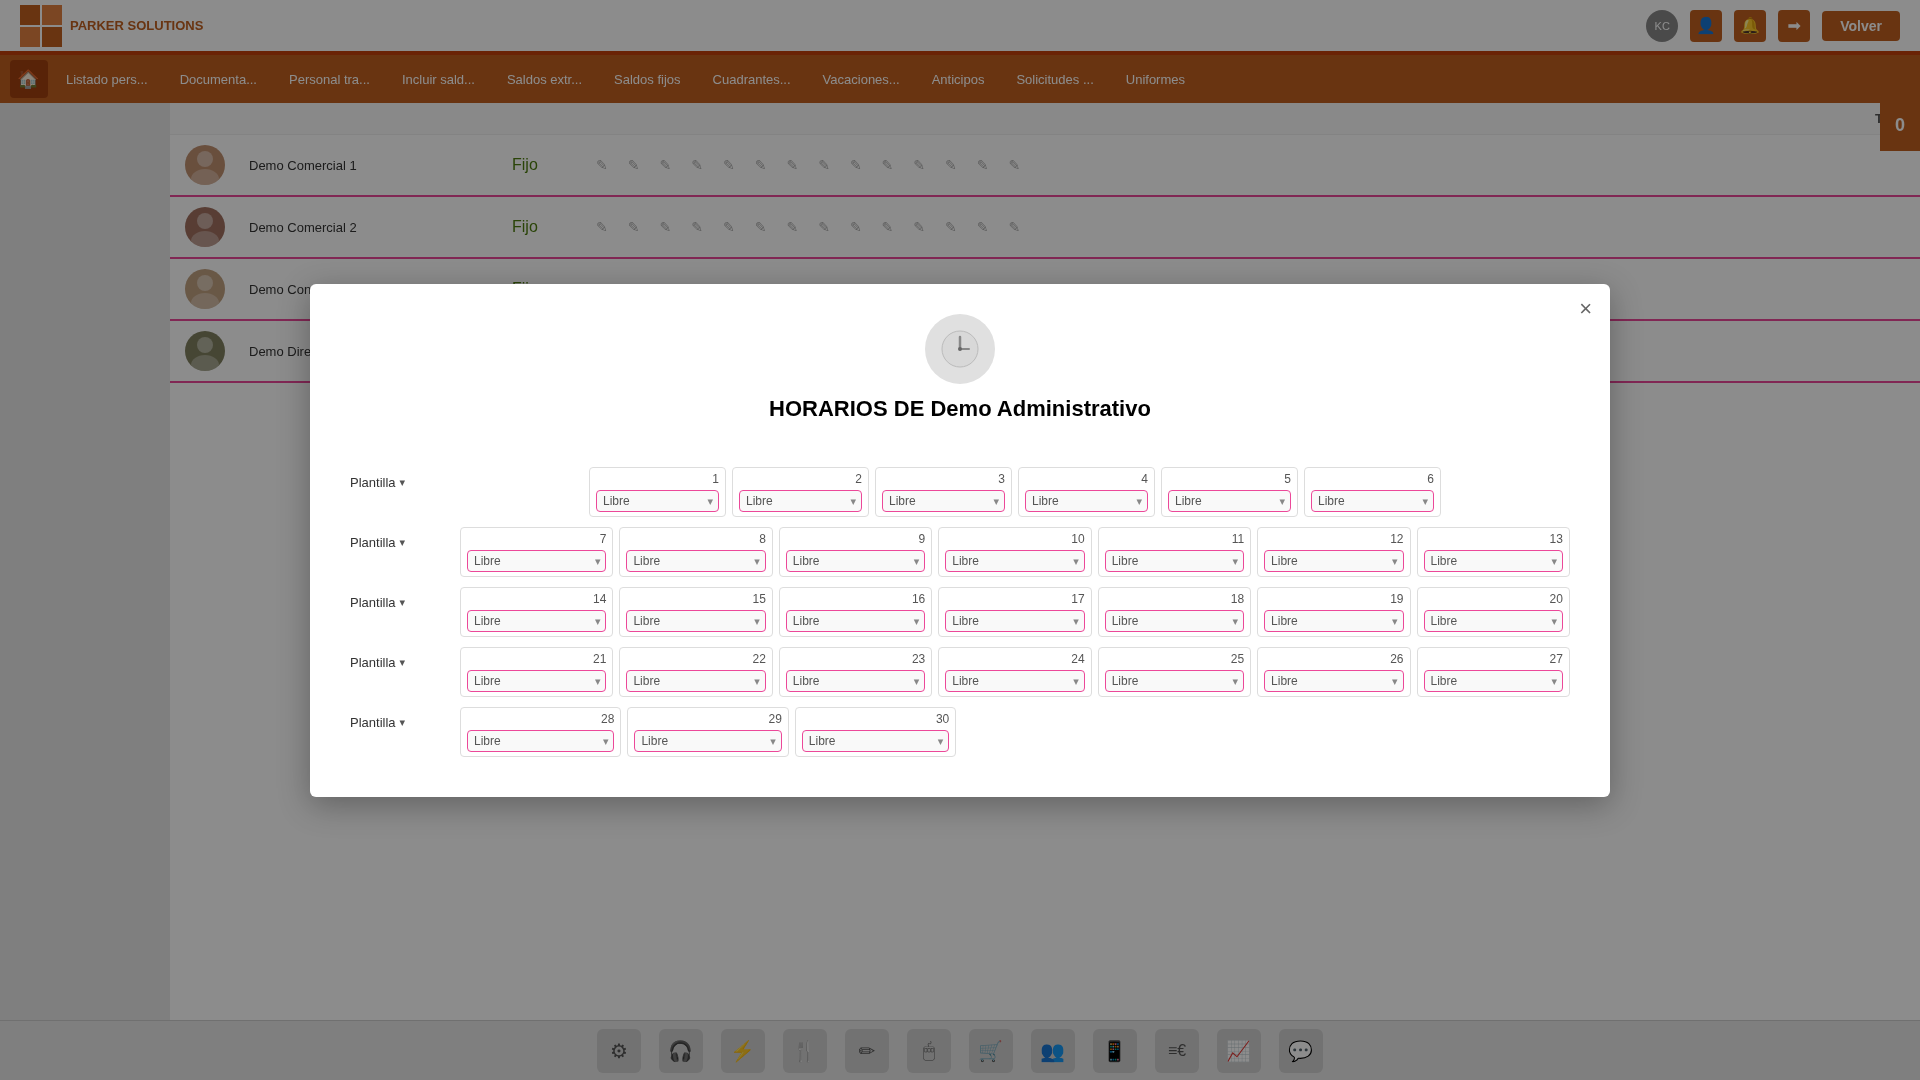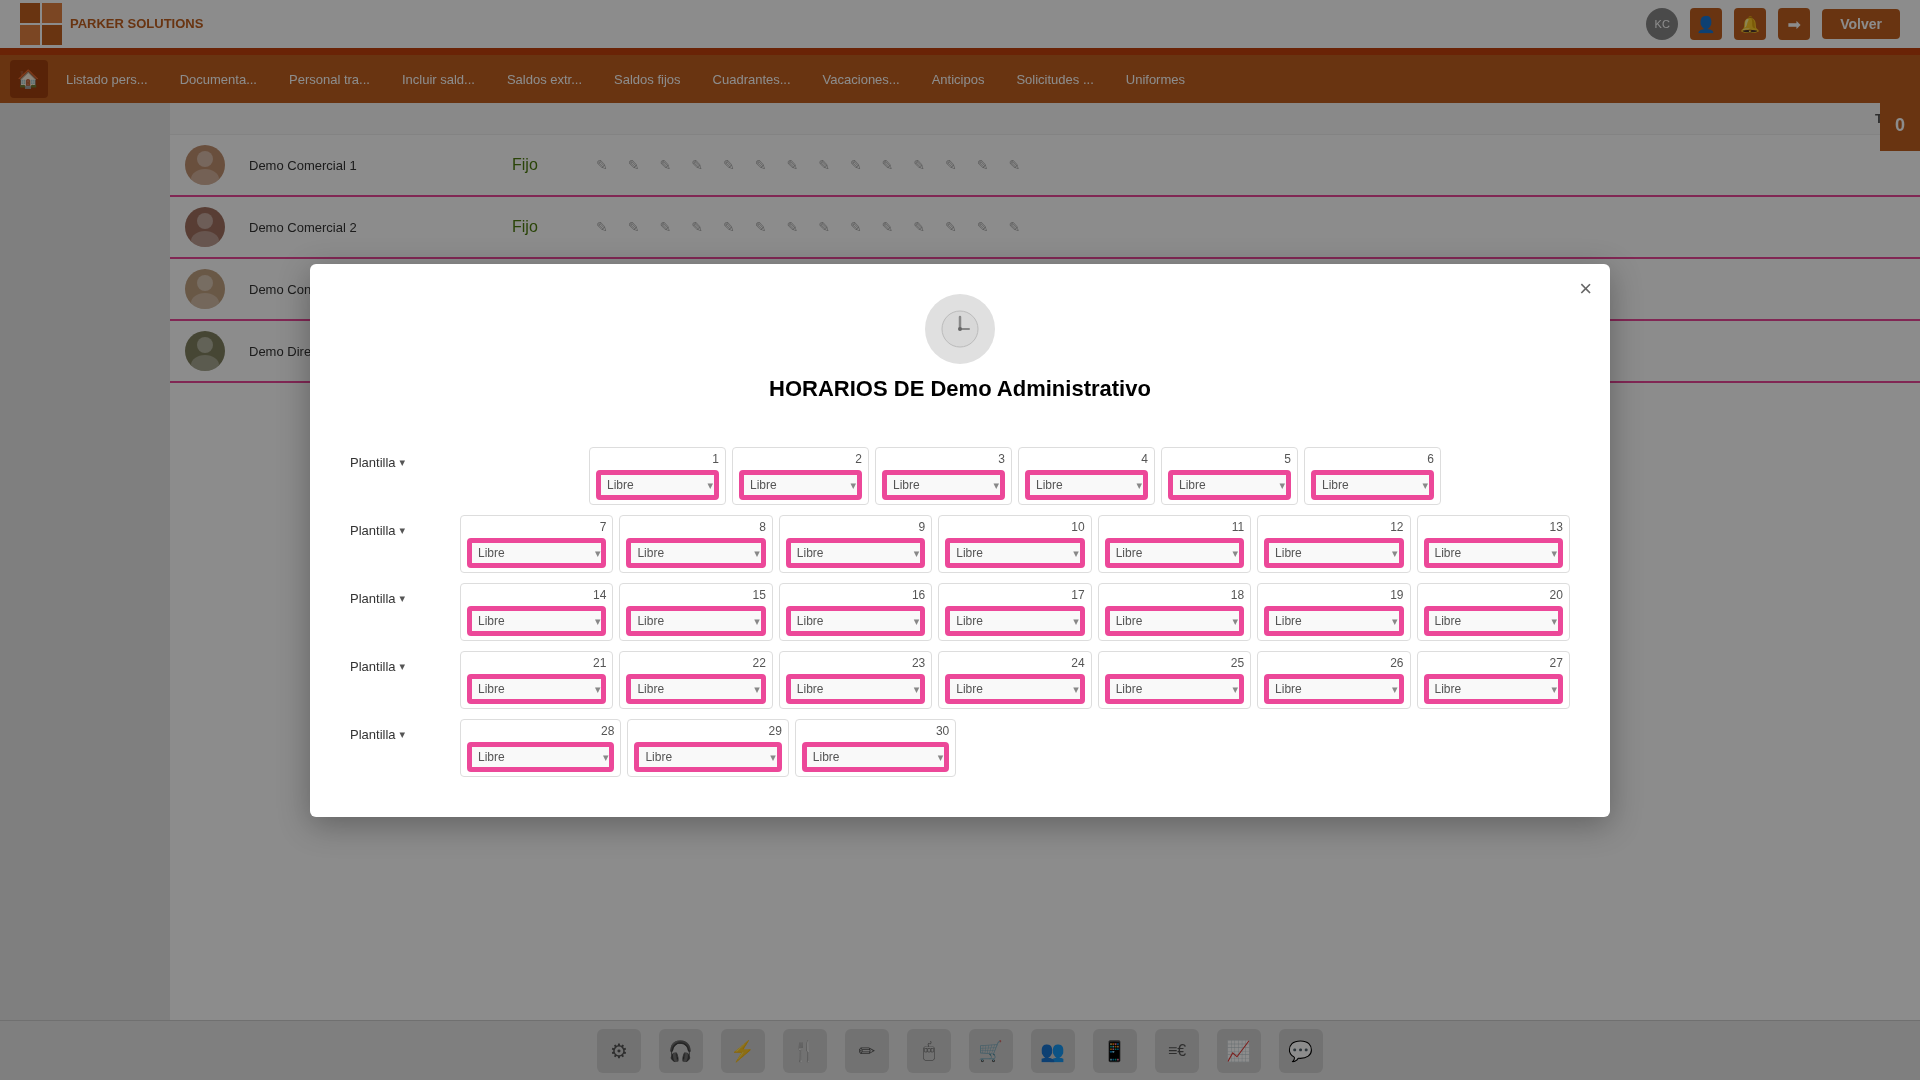--- a/index.html
+++ b/index.html
@@ -8,21 +8,21 @@
     
     .app-bg {
       position: absolute; top: 0; left: 0; width: 1920px; height: 1080px;
       background: #e8e8e8;
     }
 
     
     .top-bar {
       position: absolute; top: 0; left: 0; width: 1920px; height: 55px;
       background: #fff; display: flex; align-items: center; padding: 0 20px;
-      border-bottom: 7px solid #c2410c; z-index: 1;
+      border-bottom: 4px solid #c2410c; z-index: 1;
     }
     .logo-area { display: flex; align-items: center; gap: 8px; }
     .logo-icon { width: 42px; height: 42px; }
     .logo-text { font-size: 13px; font-weight: bold; color: #c06020; line-height: 1.2; }
     .top-bar-spacer { flex: 1; }
     .top-bar-icons { display: flex; align-items: center; gap: 12px; }
     .top-bar-avatar { width: 32px; height: 32px; border-radius: 50%; background: #888; display: flex; align-items: center; justify-content: center; font-size: 11px; color: #fff; }
     .top-bar-btn { width: 32px; height: 32px; background: #c06020; border-radius: 4px; display: flex; align-items: center; justify-content: center; color: #fff; font-size: 16px; cursor: pointer; }
     .volver-btn { background: #c06020; color: #fff; border: none; border-radius: 4px; padding: 7px 18px; font-size: 14px; cursor: pointer; font-weight: bold; }
 
@@ -108,21 +108,21 @@
       flex: 1; border: 1px solid #ddd; border-radius: 4px; padding: 4px 6px;
       min-width: 80px;
     }
     .day-number {
       font-size: 12px; color: #555; text-align: right; margin-bottom: 4px;
     }
     .select-wrapper {
       position: relative; width: 100%;
     }
     .select-wrapper select {
-      width: 100%; border: 5px solid #ec4899; border-radius: 4px; padding: 3px 22px 3px 6px;
+      width: 100%; border: 1px solid #ec4899; border-radius: 4px; padding: 3px 22px 3px 6px;
       font-size: 12px; color: #555; background: #f9f9f9; appearance: none; cursor: pointer;
     }
     .select-wrapper::after {
       content: '▾'; position: absolute; right: 6px; top: 50%; transform: translateY(-50%);
       font-size: 11px; color: #888; pointer-events: none;
     }
     .empty-cell {
       flex: 1; min-width: 80px; visibility: hidden;
     }
 

